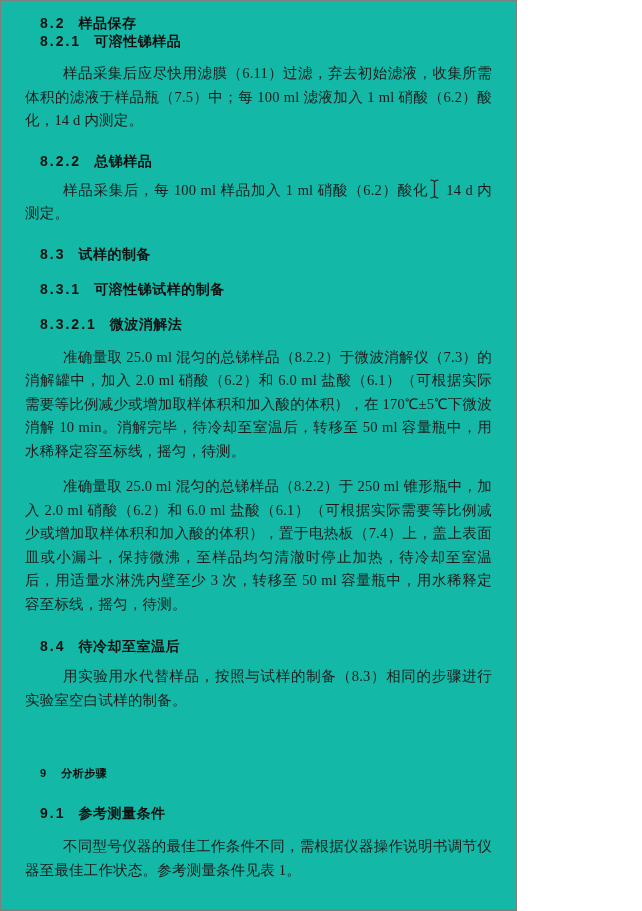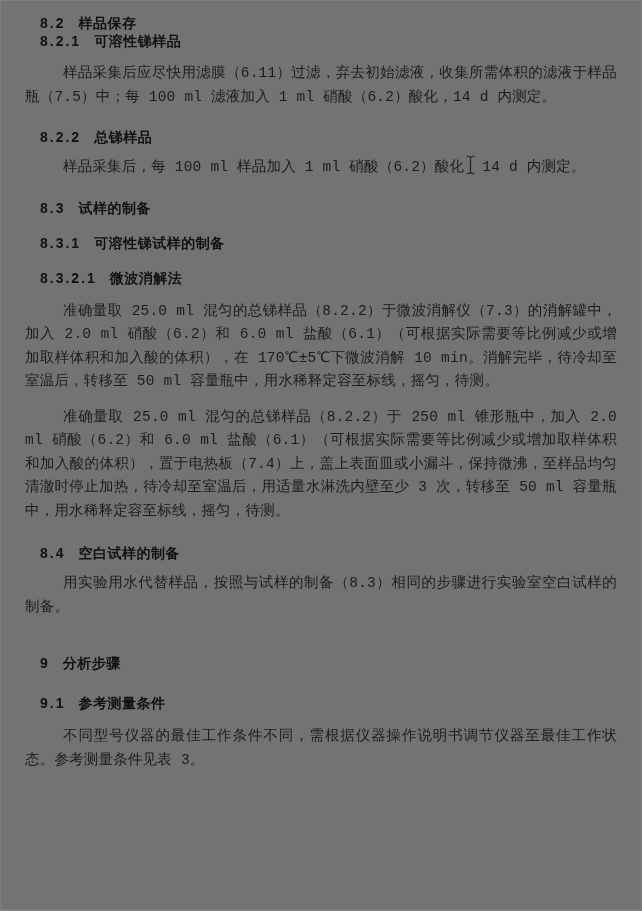--- a/index.html
+++ b/index.html
@@ -3,24 +3,24 @@
 <meta charset="utf-8">
 <style>
   html, body {
     margin: 0;
     padding: 0;
     background: #ffffff;
     font-family: "Liberation Serif", serif;
   }
   .page {
     position: relative;
-    width: 642px;
+    width: 517px;
     height: 911px;
     box-sizing: border-box;
-    background: #737373;
+    background: #14b8a6;
     border: 1px solid #7f7f7f;
     border-bottom-width: 2px;
     overflow: hidden;
     padding: 14px 24px 10px 24px;
     color: #1c1c1c;
   }
   .hd {
     font-family: "Liberation Sans", sans-serif;
     font-weight: bold;
     font-size: 14px;
@@ -30,21 +30,21 @@
   }
   .hd-num {
     letter-spacing: 2px;
     margin-right: 13px;
     font-family: "Liberation Sans", sans-serif;
   }
   .hd-title {
     letter-spacing: 0.5px;
   }
   .para {
-    font-family: Liberation Mono, monospace;
+    font-family: Liberation Serif, serif;
     font-size: 14.5px;
     line-height: 23.5px;
     margin: 0;
     text-align: justify;
     text-indent: 38px;
     letter-spacing: 0.2px;
     color: #1c1c1c;
   }
   .ibeam {
     display: inline-block;
@@ -78,23 +78,23 @@
 
 
 
   <h4 class="hd" style="margin-top:19px"><span class="hd-num">8.3.2.1</span><span class="hd-title">微波消解法</span></h4>
 
   <p class="para" style="margin-top:14px">准确量取 25.0 ml 混匀的总锑样品（8.2.2）于微波消解仪（7.3）的消解罐中，加入 2.0 ml 硝酸（6.2）和 6.0 ml 盐酸（6.1）（可根据实际需要等比例减少或增加取样体积和加入酸的体积），在 170℃±5℃下微波消解 10 min。消解完毕，待冷却至室温后，转移至 50 ml 容量瓶中，用水稀释定容至标线，摇匀，待测。</p>
 
 
   <p class="para" style="margin-top:12px">准确量取 25.0 ml 混匀的总锑样品（8.2.2）于 250 ml 锥形瓶中，加入 2.0 ml 硝酸（6.2）和 6.0 ml 盐酸（6.1）（可根据实际需要等比例减少或增加取样体积和加入酸的体积），置于电热板（7.4）上，盖上表面皿或小漏斗，保持微沸，至样品均匀清澈时停止加热，待冷却至室温后，用适量水淋洗内壁至少 3 次，转移至 50 ml 容量瓶中，用水稀释定容至标线，摇匀，待测。</p>
 
-  <h2 class="hd" style="margin-top:22px"><span class="hd-num">8.4</span><span class="hd-title">空白试样的制备</span></h2>
+  <h2 class="hd" style="margin-top:22px"><span class="hd-num">8.4</span><span class="hd-title">待冷却至室温后</span></h2>
 
   <p class="para" style="margin-top:11px">用实验用水代替样品，按照与试样的制备（8.3）相同的步骤进行实验室空白试样的制备。</p>
 
-  <h1 class="hd" style="margin-top:36px; font-size:14px"><span class="hd-num">9</span><span class="hd-title">分析步骤</span></h1>
+  <h1 class="hd" style="margin-top:53px; font-size:11px"><span class="hd-num">9</span><span class="hd-title">分析步骤</span></h1>
 
   <h2 class="hd" style="margin-top:24px"><span class="hd-num">9.1</span><span class="hd-title">参考测量条件</span></h2>
 
-  <p class="para" style="margin-top:14px">不同型号仪器的最佳工作条件不同，需根据仪器操作说明书调节仪器至最佳工作状态。参考测量条件见表 3。</p>
+  <p class="para" style="margin-top:14px">不同型号仪器的最佳工作条件不同，需根据仪器操作说明书调节仪器至最佳工作状态。参考测量条件见表 1。</p>
 
 </div>
 
 </body></html>

